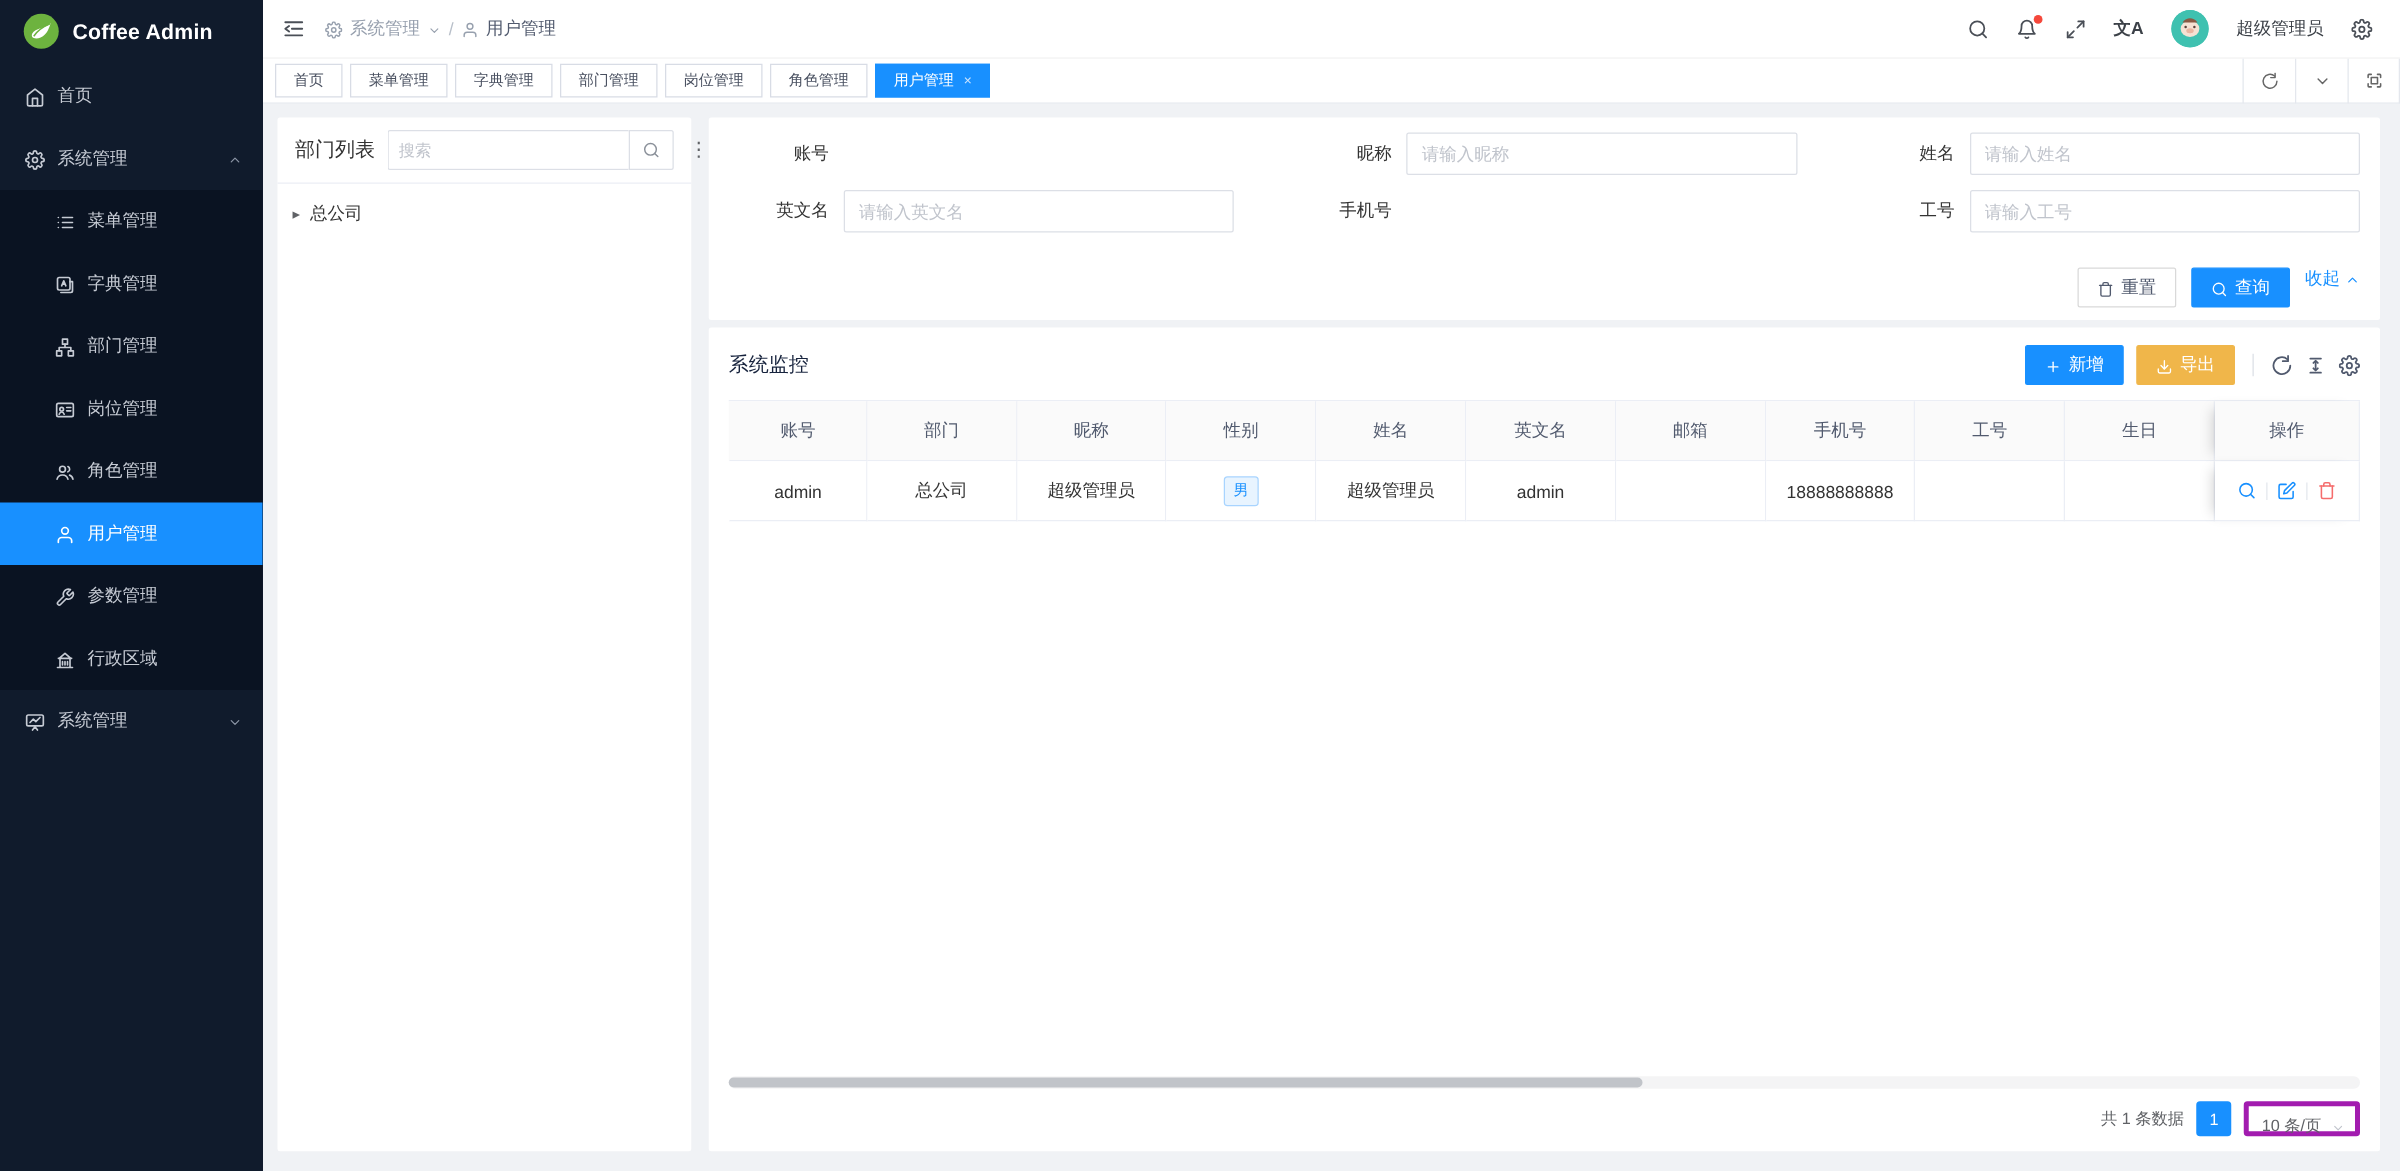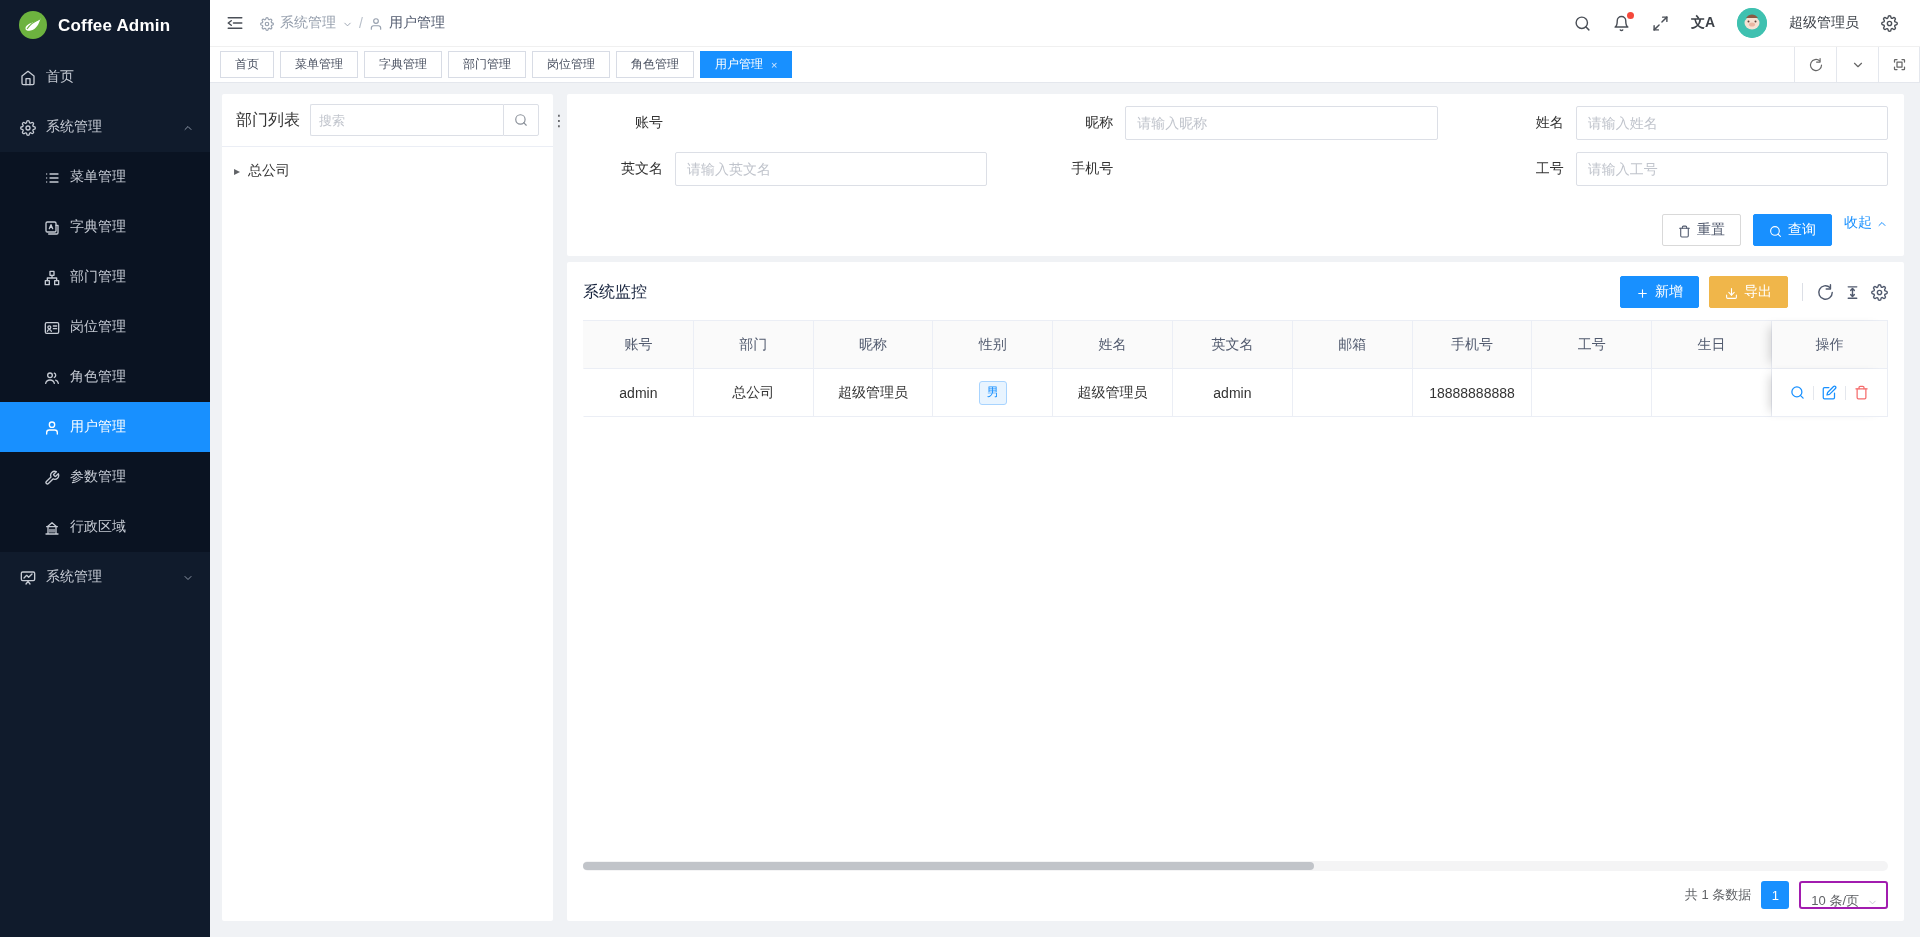--- a/index.html
+++ b/index.html
@@ -94,21 +94,21 @@
   .act.del { color:#f56c6c; }
   .act-sep { width:1px; height:14px; background:#e4e7ed; }
 
   .table-spacer { flex:1; }
   .hscroll { height:10px; background:#f4f4f5; border-radius:5px; position:relative; margin-top:4px; flex:0 0 auto; }
   .hscroll-thumb { position:absolute; left:0; top:1px; height:8px; width:56%; background:#c1c4c9; border-radius:4px; cursor:pointer; }
 
   .pager { display:flex; align-items:center; justify-content:flex-end; gap:10px; padding:10px 0 12px; flex:0 0 auto; }
   .pager-total { color:#606266; font-size:13px; }
   .page-num { width:28px; height:28px; background:#1890ff; color:#fff; border-radius:3px; display:inline-flex; align-items:center; justify-content:center; font-size:13px; cursor:pointer; }
-  .page-size { height:28px; border:2px solid #a21caf; border-radius:3px; display:inline-flex; align-items:center; gap:8px; padding:12px 8px 0 10px; color:#606266; font-size:13px; cursor:pointer; background:#fff; }
+  .page-size { height:28px; border:4px solid #a21caf; border-radius:3px; display:inline-flex; align-items:center; gap:8px; padding:12px 8px 0 10px; color:#606266; font-size:13px; cursor:pointer; background:#fff; }
   .page-size .chev { color:#c0c4cc; }
 </style>
 </head>
 <body>
 
 <aside class="sidebar">
   <div class="logo">
     <span>
       <svg width="30" height="30" viewBox="0 0 30 30">
           <circle cx="15" cy="15" r="14" fill="#6db33f"></circle>

